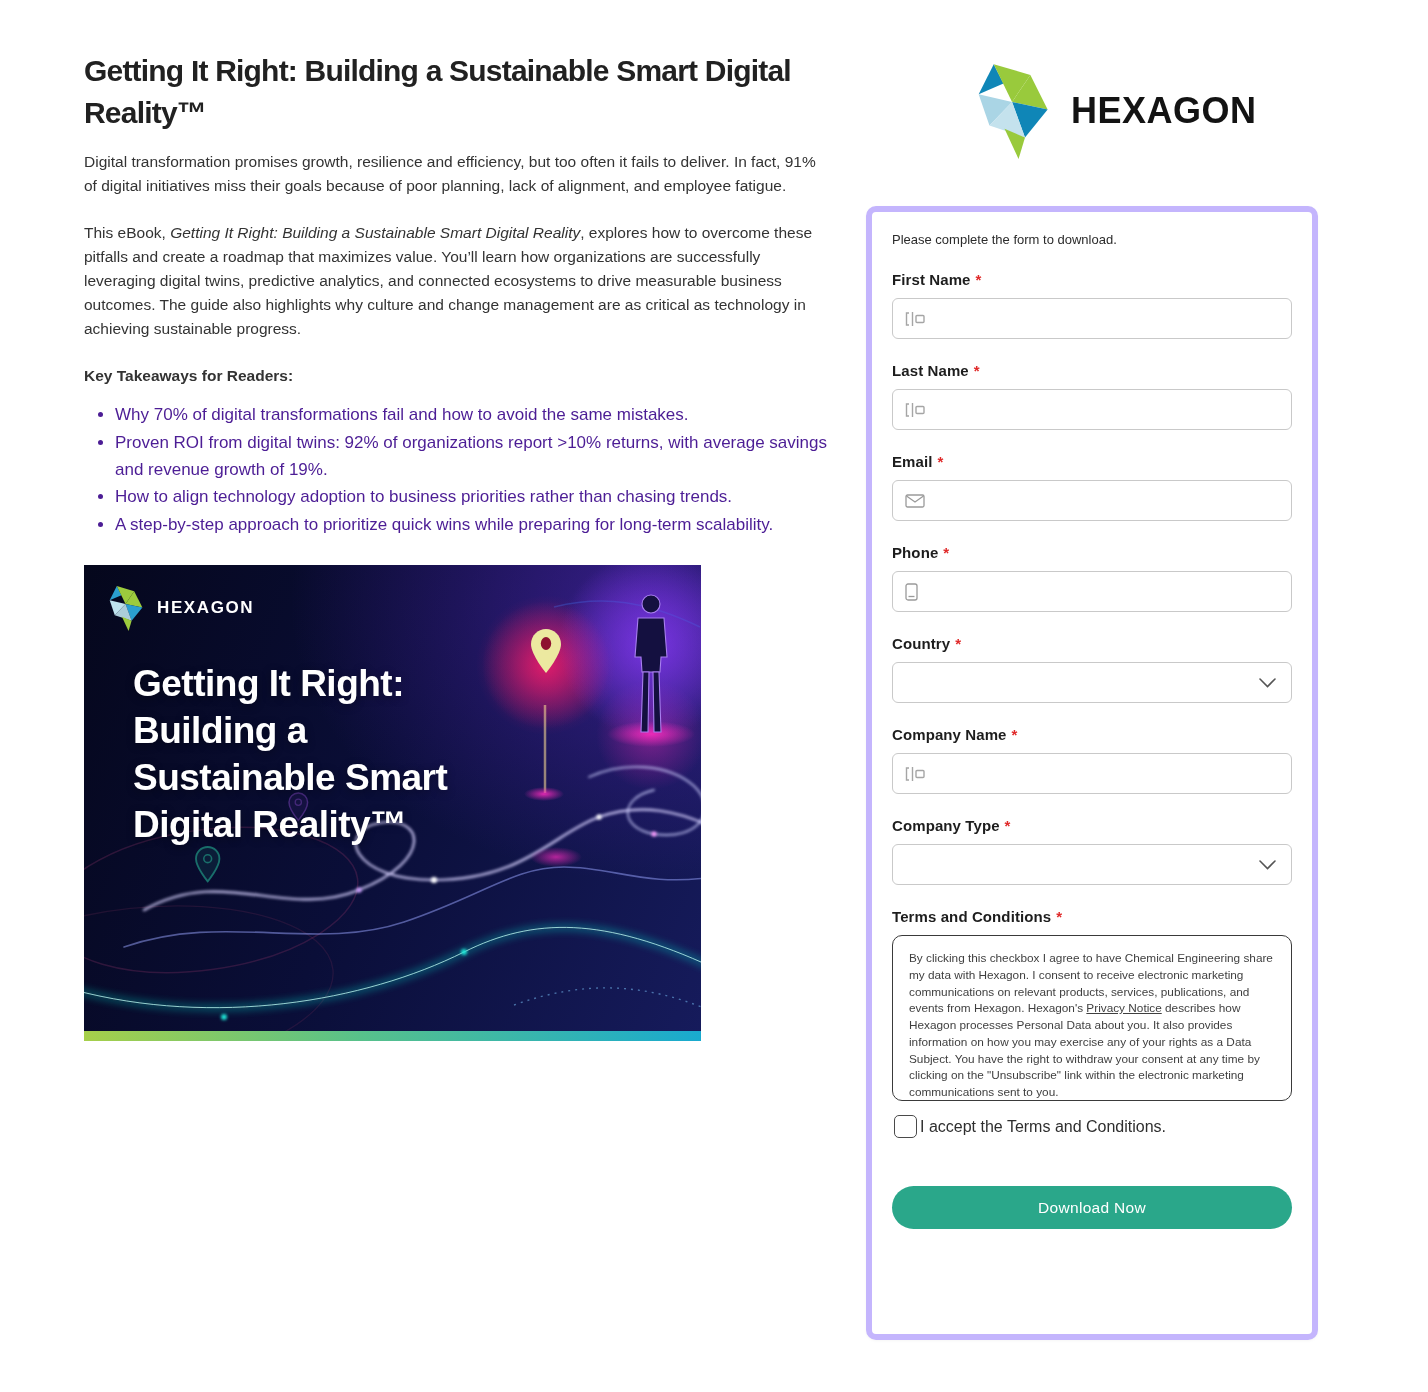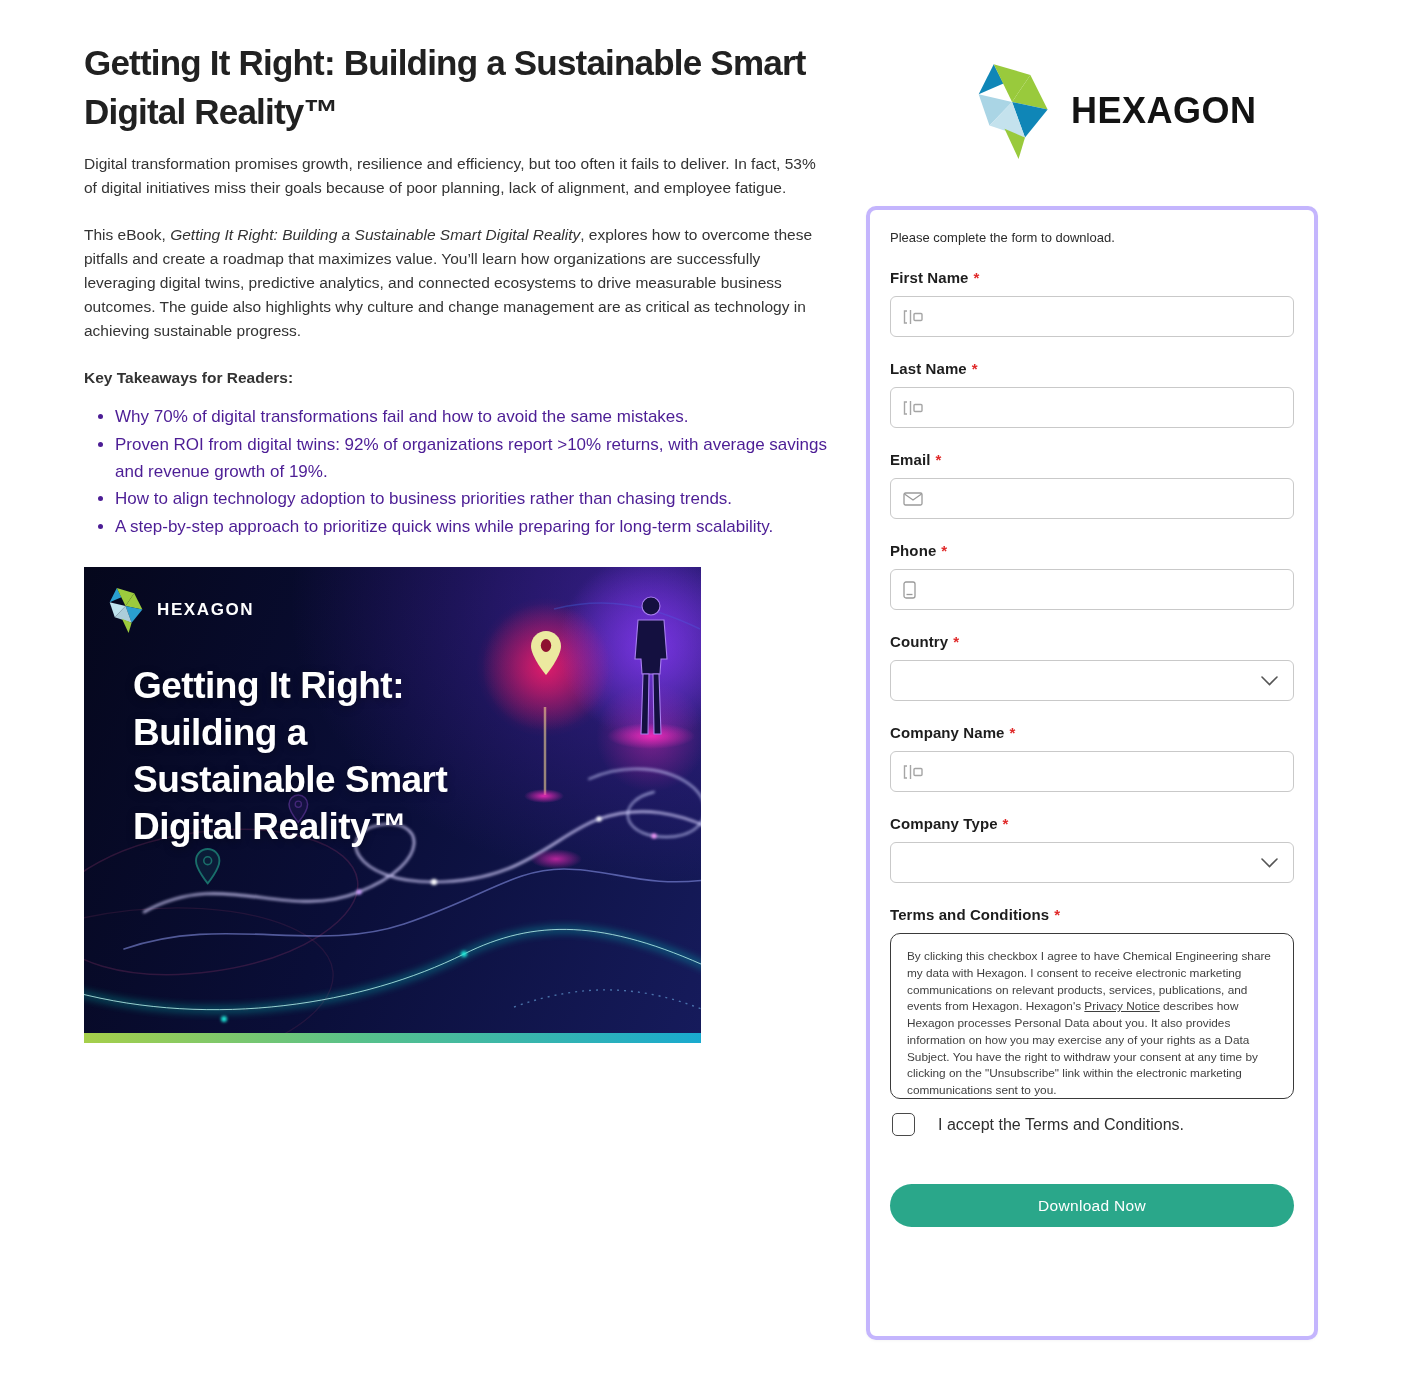--- a/index.html
+++ b/index.html
@@ -4,21 +4,21 @@
 <style>
   html,body{margin:0;padding:0;}
   body{
     width:1428px;height:1392px;position:relative;background:#ffffff;
     font-family:"Liberation Sans", sans-serif;color:#333;
     -webkit-font-smoothing:antialiased;
   }
   
   .article{position:absolute;left:84px;top:34px;width:745px;}
   .article h1{
-    margin:4px 0 16px 0;font-size:35px;line-height:1.4;font-weight:700;
+    margin:16px 0 16px 0;font-size:30px;line-height:1.4;font-weight:700;
     color:#212121;letter-spacing:-0.8px;
   }
   .article p{margin:0 0 23px 0;font-size:15.5px;line-height:1.55;color:#333;}
   .article p em{font-style:italic;}
   .takeaways{font-weight:700;color:#222;margin-bottom:14px !important;}
   .article ul{margin:0 0 26px 0;padding-left:31px;}
   .article li{font-size:17px;line-height:1.57;color:#4c1d95;margin-bottom:1px;}
 
   
   .cover{
@@ -48,21 +48,21 @@
   }
 
   
   .right-col{position:absolute;left:866px;top:0;width:452px;}
   .brand{display:flex;align-items:center;gap:17px;margin:62px 0 0 102px;}
   .brand .mark{width:86px;height:97px;}
   .brand .word{font-size:36px;font-weight:800;letter-spacing:0.5px;color:#131313;}
 
   .form-card{
     position:absolute;left:0;top:206px;width:452px;height:1134px;box-sizing:border-box;
-    background:#fff;border:4px solid #c4b5fd;border-radius:10px;
+    background:#fff;border:6px solid #c4b5fd;border-radius:10px;
     box-shadow:0 1px 3px rgba(0,0,0,0.04);
     padding:20px 20px 26px 20px;
   }
   .form-intro{font-size:13px;color:#2b2b2b;margin:0 0 24px 0;}
   .field{margin-bottom:23px;}
   .field-label{display:block;font-size:15px;font-weight:600;color:#1d1d1d;margin-bottom:10px;letter-spacing:0.1px;}
   .req{color:#e02a2a;margin-left:5px;font-weight:600;}
   .input-wrap{position:relative;height:41px;border:1px solid #c9c9c9;border-radius:6px;background:#fff;box-sizing:border-box;}
   .input-wrap input{
     width:100%;height:100%;border:none;outline:none;background:transparent;
@@ -72,35 +72,35 @@
   .field-icon{position:absolute;left:12px;top:50%;transform:translateY(-50%);display:block;}
   .select-wrap{position:relative;height:41px;border:1px solid #c9c9c9;border-radius:6px;background:#fff;box-sizing:border-box;cursor:pointer;}
   .chevron{position:absolute;right:15px;top:50%;transform:translateY(-50%);}
 
   .terms-box{
     border:1.5px solid #3a3a3a;border-radius:10px;height:166px;box-sizing:border-box;
     padding:14px 16px;font-size:11.8px;line-height:1.42;color:#3f3f3f;
     margin-bottom:14px;overflow:hidden;
   }
   .terms-box a{color:inherit;text-decoration:underline;cursor:pointer;}
-  .accept-row{display:flex;align-items:center;gap:23px;margin:0 0 0 2px;}
+  .accept-row{display:flex;align-items:center;gap:3px;margin:0 0 0 2px;}
   .checkbox{width:21px;height:21px;border:1.6px solid #4a4a4a;border-radius:5px;flex:0 0 auto;background:#fff;cursor:pointer;}
   .accept-text{font-size:16px;color:#2e2e2e;}
   .submit-btn{
     display:block;width:100%;height:43px;margin-top:48px;border:none;border-radius:22px;
     background:#2aa78a;color:#ffffff;font-size:15.5px;font-weight:400;cursor:pointer;
     font-family:"Liberation Sans", sans-serif;letter-spacing:0.3px;text-align:center;
   }
 </style>
 </head>
 <body>
 
 <section class="article">
   <h1>Getting It Right: Building a Sustainable Smart Digital Reality™</h1>
-  <p><span>Digital transformation promises growth, resilience and efficiency, but too often it fails to deliver. In fact, 53% of digital initiatives miss their goals because of poor planning, lack of alignment, and employee fatigue.</span></p>
+  <p><span>Digital transformation promises growth, resilience and efficiency, but too often it fails to deliver. In fact, 91% of digital initiatives miss their goals because of poor planning, lack of alignment, and employee fatigue.</span></p>
   <p><span>This eBook, </span><em>Getting It Right: Building a Sustainable Smart Digital Reality</em><span>, explores how to overcome these pitfalls and create a roadmap that maximizes value. You’ll learn how organizations are successfully leveraging digital twins, predictive analytics, and connected ecosystems to drive measurable business outcomes. The guide also highlights why culture and change management are as critical as technology in achieving sustainable progress.</span></p>
   <p class="takeaways">Key Takeaways for Readers:</p>
   <ul>
     <li>Why 70% of digital transformations fail and how to avoid the same mistakes.</li>
     <li>Proven ROI from digital twins: 92% of organizations report &gt;10% returns, with average savings and revenue growth of 19%.</li>
     <li>How to align technology adoption to business priorities rather than chasing trends.</li>
     <li>A step-by-step approach to prioritize quick wins while preparing for long-term scalability.</li>
   </ul>
 
   <div class="cover">

